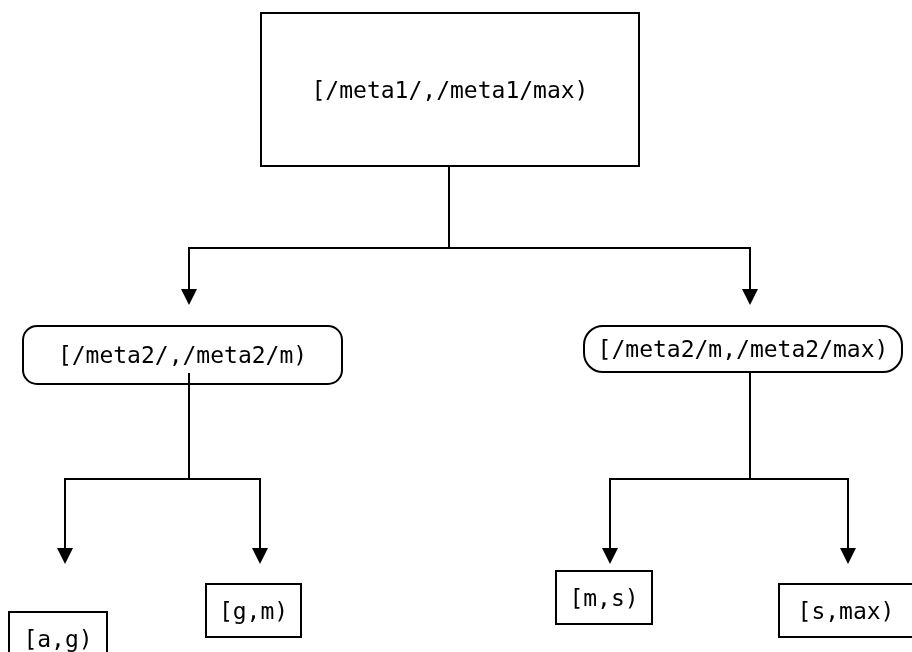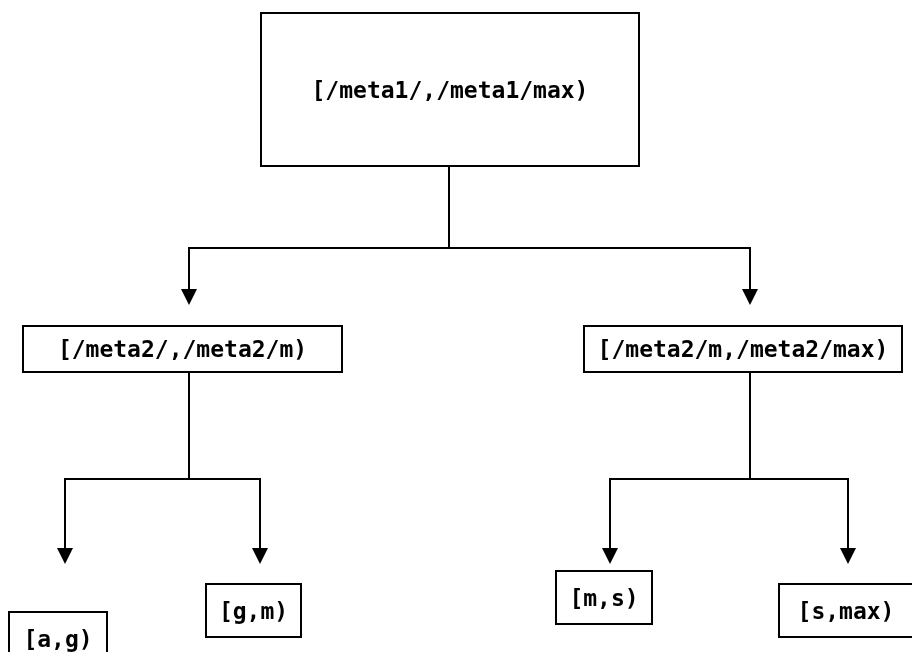--- a/index.html
+++ b/index.html
@@ -13,39 +13,39 @@
   }
   .node {
     position: absolute;
     border: 2px solid #000000;
     background: #ffffff;
     color: #000000;
     display: flex;
     align-items: center;
     justify-content: center;
     font-size: 23px;
-    font-weight: bold;
+    font-weight: normal;
     white-space: nowrap;
     box-sizing: border-box;
   }
   .vline, .hline { position: absolute; background: #000000; }
   .vline { width: 2px; }
   .hline { height: 2px; }
   .arrowhead {
     position: absolute;
     width: 0; height: 0;
     border-left: 8px solid transparent;
     border-right: 8px solid transparent;
     border-top: 16px solid #000000;
   }
 
   
   #node-root      { left: 260px; top: 12px;  width: 380px; height: 155px; }
-  #node-left      { left: 22px;  top: 325px; width: 321px; height: 48px; }
-  #node-right     { left: 583px; top: 325px; width: 320px; height: 48px; }
+  #node-left      { left: 22px;  top: 325px; width: 321px; height: 60px; border-radius: 15px; }
+  #node-right     { left: 583px; top: 325px; width: 320px; height: 48px; border-radius: 20px; }
   #node-leaf-ag   { left: 8px;   top: 583px; width: 100px; height: 55px; margin-top: 28px; }
   #node-leaf-gm   { left: 205px; top: 583px; width: 97px;  height: 55px; }
   #node-leaf-ms   { left: 555px; top: 570px; width: 98px;  height: 55px; }
   #node-leaf-smax { left: 778px; top: 583px; width: 136px; height: 55px; }
 
   
   #e-root-stub { left: 448px; top: 167px; height: 82px; }
   #e-l1-rail   { left: 188px; top: 247px; width: 563px; }
   #e-l1-drop-l { left: 188px; top: 247px; height: 44px; }
   #e-l1-drop-r { left: 749px; top: 247px; height: 44px; }

